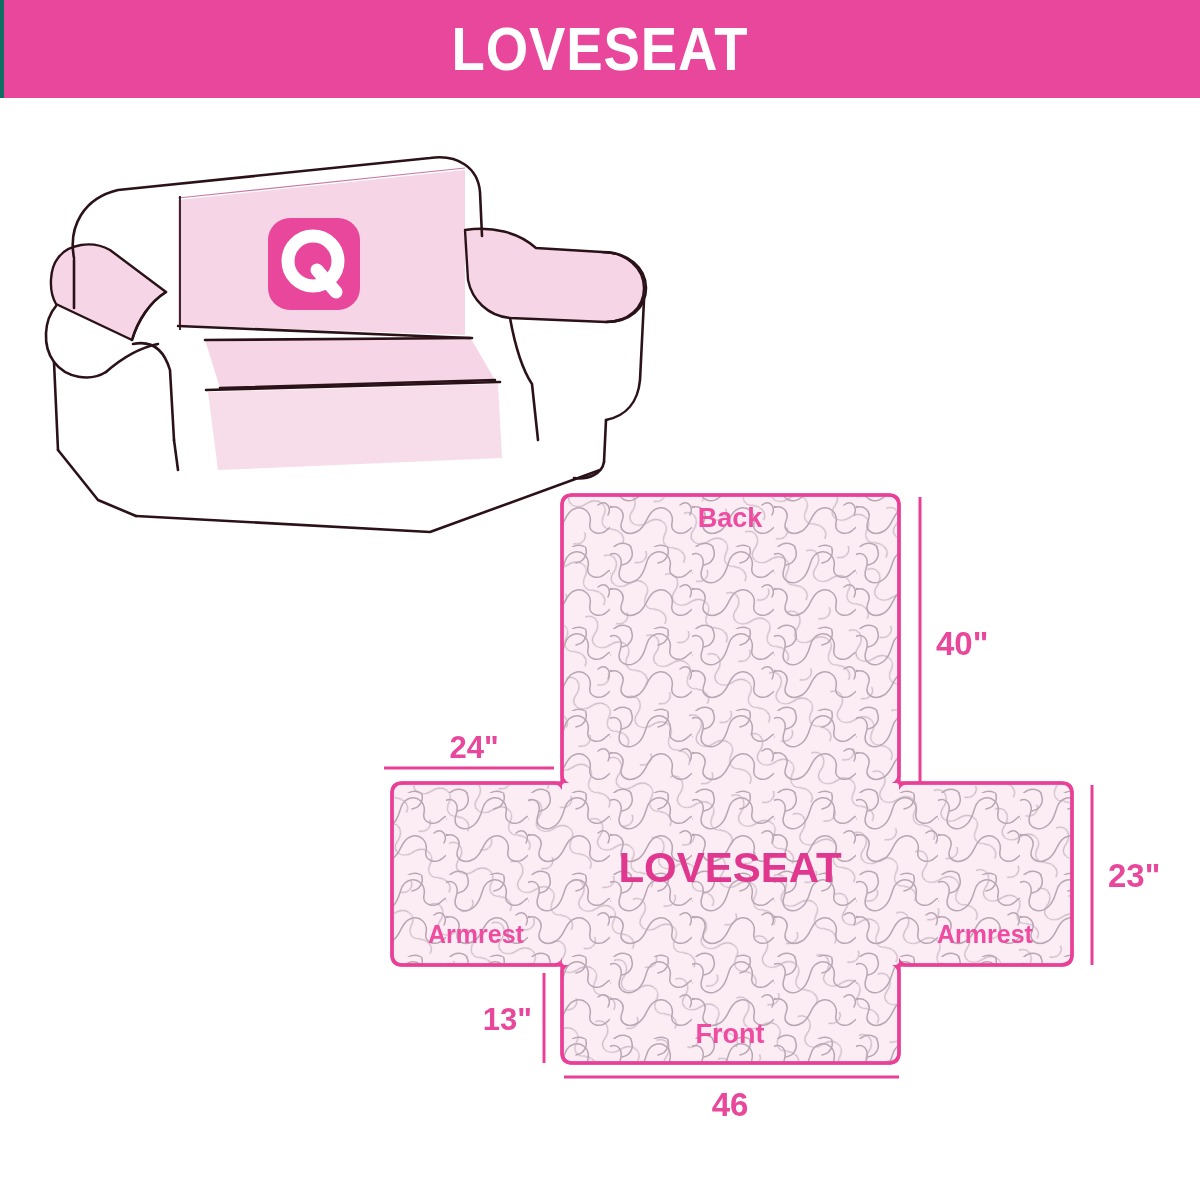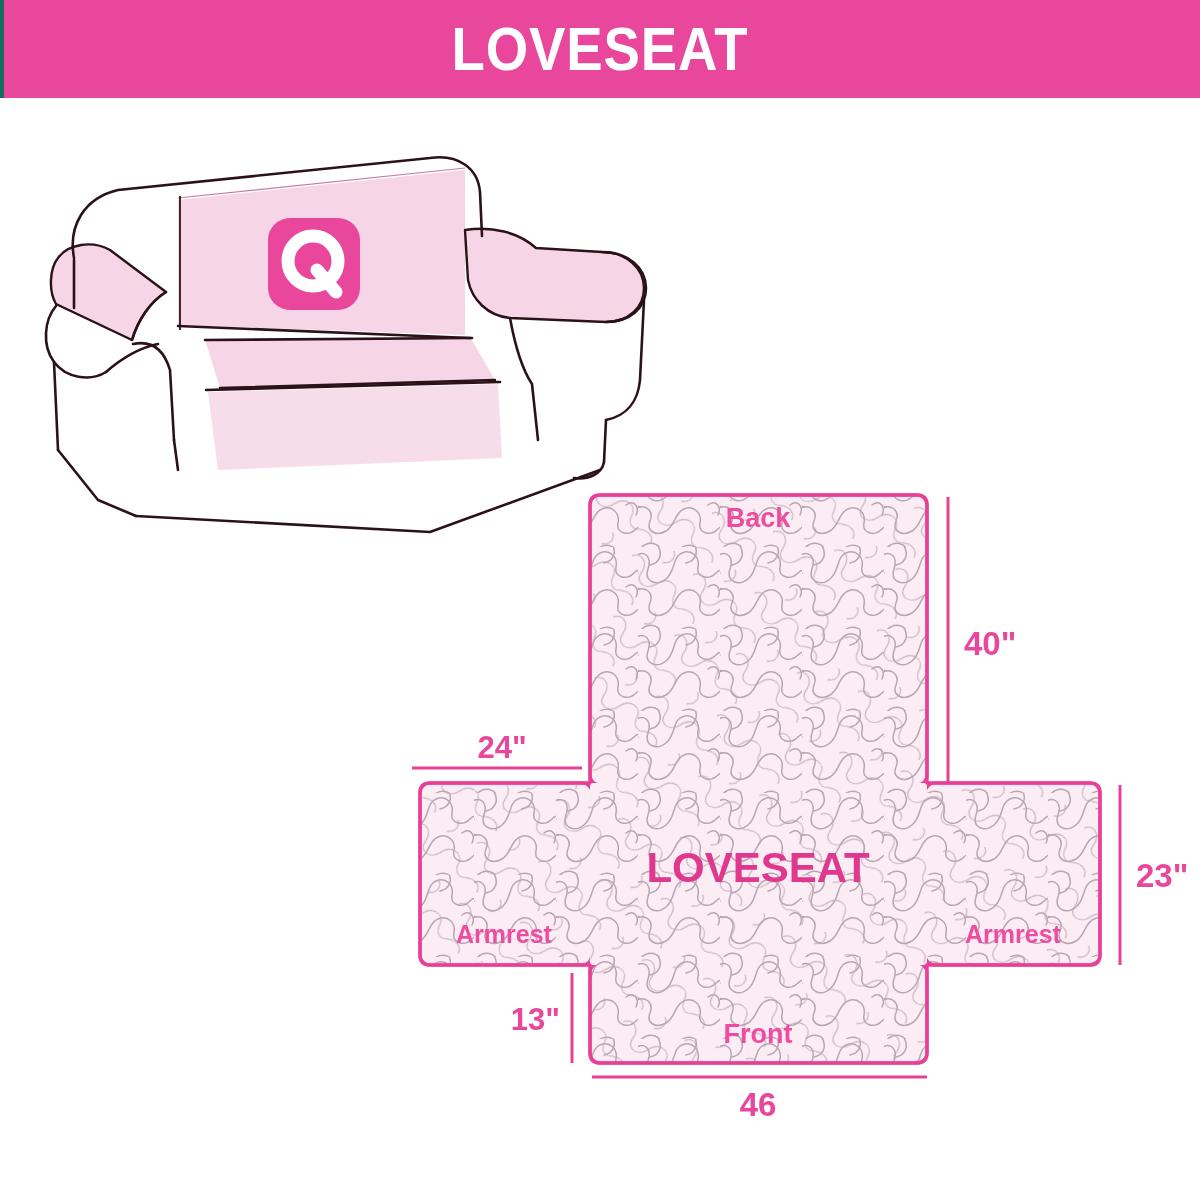--- a/index.html
+++ b/index.html
@@ -55,21 +55,21 @@
     position: absolute;
     left: 40px;
     top: 140px;
     width: 640px;
     height: 400px;
   }
 
   
   #pattern-diagram {
     position: absolute;
-    left: 392px;
+    left: 364px;
     top: 465px;
     width: 800px;
     height: 680px;
   }
 
   .dim-text {
     fill: #e8479b;
     font-family: "Liberation Sans", sans-serif;
     font-weight: bold;
   }

